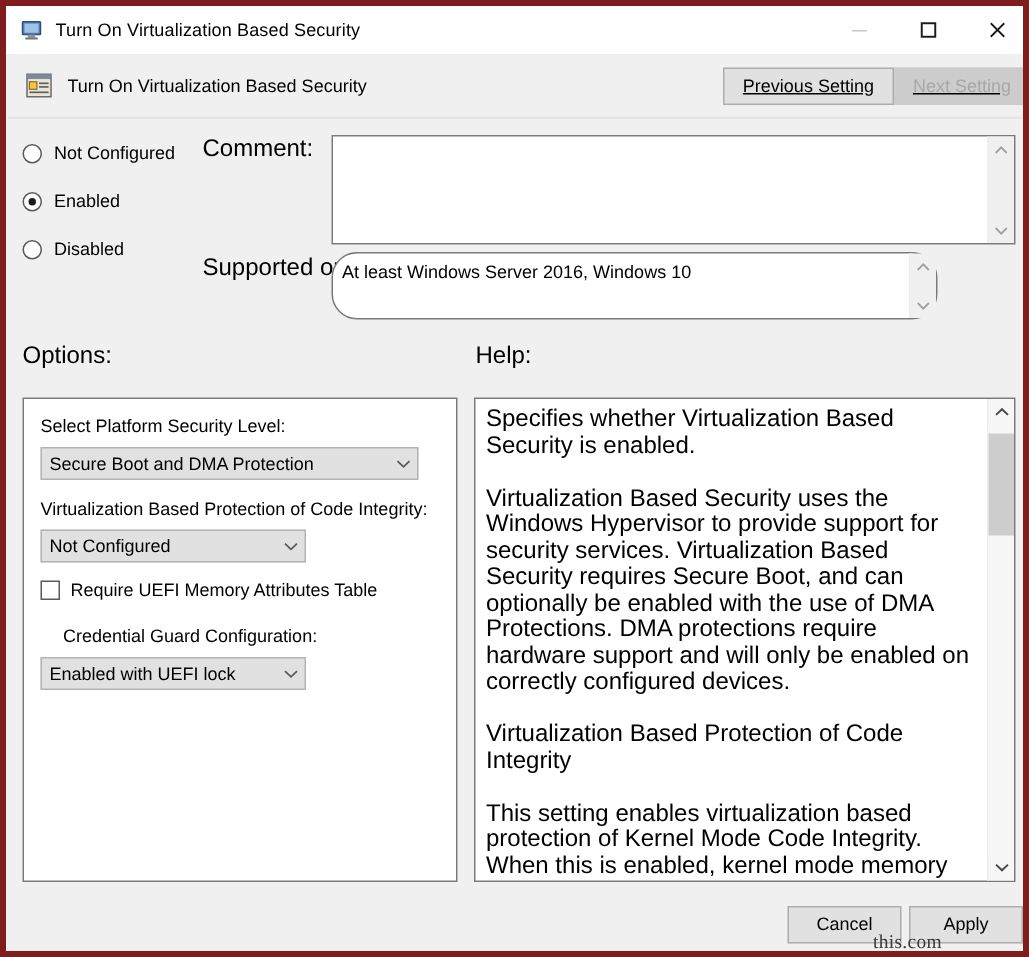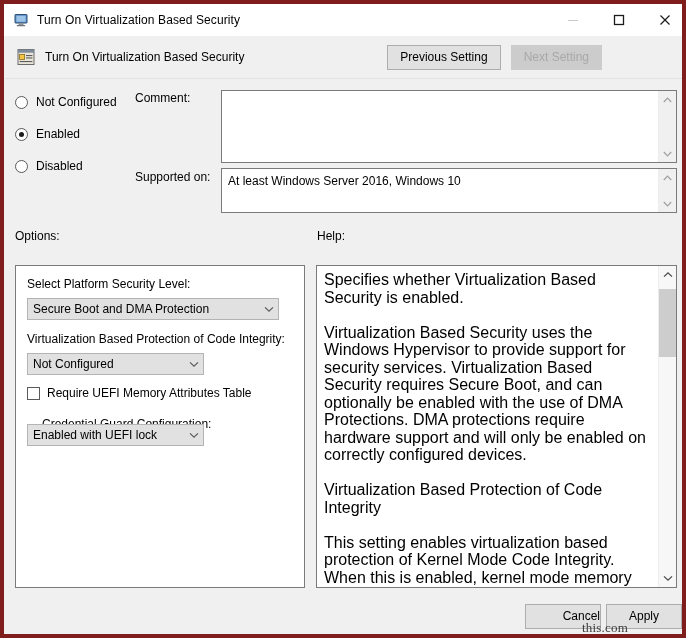--- a/index.html
+++ b/index.html
@@ -77,23 +77,22 @@
     position: relative;
     flex: none;
   }
   .header-title {
     font-size: 12px;
     color: #000000;
     white-space: nowrap;
   }
   .header-btns {
     margin-left: auto;
-    margin-right: 85px;
-    display: flex;
-    gap: 10px;
+    display: flex;
+    text-decoration: underline;
   }
   .btn {
     box-sizing: border-box;
     font-family: "Liberation Sans", sans-serif;
     font-size: 12px;
     color: #000000;
     background: #e1e1e1;
     border: 1px solid #adadad;
     height: 25px;
     padding: 0 12px;
@@ -140,38 +139,38 @@
     background: #1b1b1b;
   }
   .radio-label {
     font-size: 12px;
     color: #000000;
     white-space: nowrap;
   }
 
   .fieldlabel {
     position: absolute;
-    font-size: 12px;
+    font-size: 16px;
     color: #000000;
     white-space: nowrap;
   }
   #comment-label { left: 131px; top: 87px; }
   #supported-label { left: 131px; top: 166px; }
   #options-label { left: 11px; top: 225px; }
   #help-label { left: 313px; top: 225px; }
 
   .textbox {
     position: absolute;
     box-sizing: border-box;
     background: #ffffff;
     border: 1px solid #7a7a7a;
     display: flex;
   }
   #comment-box { left: 217px; top: 86px; width: 456px; height: 73px; }
-  #supported-box { left: 217px; top: 164px; width: 456px; height: 45px; }
+  #supported-box { left: 217px; top: 164px; width: 404px; height: 45px; border-radius: 17px; }
   .textbox-content {
     flex: 1;
     padding: 5px 6px;
     font-size: 12px;
     color: #000000;
     overflow: hidden;
     line-height: 15px;
   }
 
   .vscroll {
@@ -307,21 +306,21 @@
     width: 76px;
     font-size: 12px;
     line-height: 23px;
     text-align: center;
     background: #e1e1e1;
     border: 1px solid #adadad;
     color: #000000;
     cursor: default;
   }
   #ok-btn { left: 440px; top: 600px; border: 2px solid #0078d7; line-height: 21px; }
-  #cancel-btn { left: 521px; top: 600px; text-align: right; }
+  #cancel-btn { left: 521px; top: 600px; }
   #apply-btn { left: 602px; top: 600px; }
 
   #watermark {
     position: absolute;
     left: 578px;
     top: 616px;
     font-size: 13px;
     font-family: "Liberation Serif", serif;
     color: #3a3a3a;
     letter-spacing: 0.2px;
@@ -458,21 +457,21 @@
       </span>
     </div>
 
     <div class="checkrow" style="position:absolute; left:11px; top:120px;">
       <span class="checkbox"></span>
       <span class="opt-label">Require UEFI Memory Attributes Table</span>
     </div>
 
     <div class="opt-label" style="position:absolute; left:26px; top:151px;">Credential Guard Configuration:</div>
 
-    <div class="combo" style="position:absolute; left:11px; top:158px; width:177px;">
+    <div class="combo" style="position:absolute; left:11px; top:172px; width:177px;">
       <span class="combo-text">Enabled with UEFI lock</span>
       <span class="combo-arrow">
         <svg width="10" height="7" viewBox="0 0 10 7">
             <path d="M1 1.4 L5 5.2 L9 1.4" stroke="#5a5a5a" stroke-width="1.2" fill="none"></path>
           </svg>
       </span>
     </div>
   </div>
 
   <div id="help-panel">

